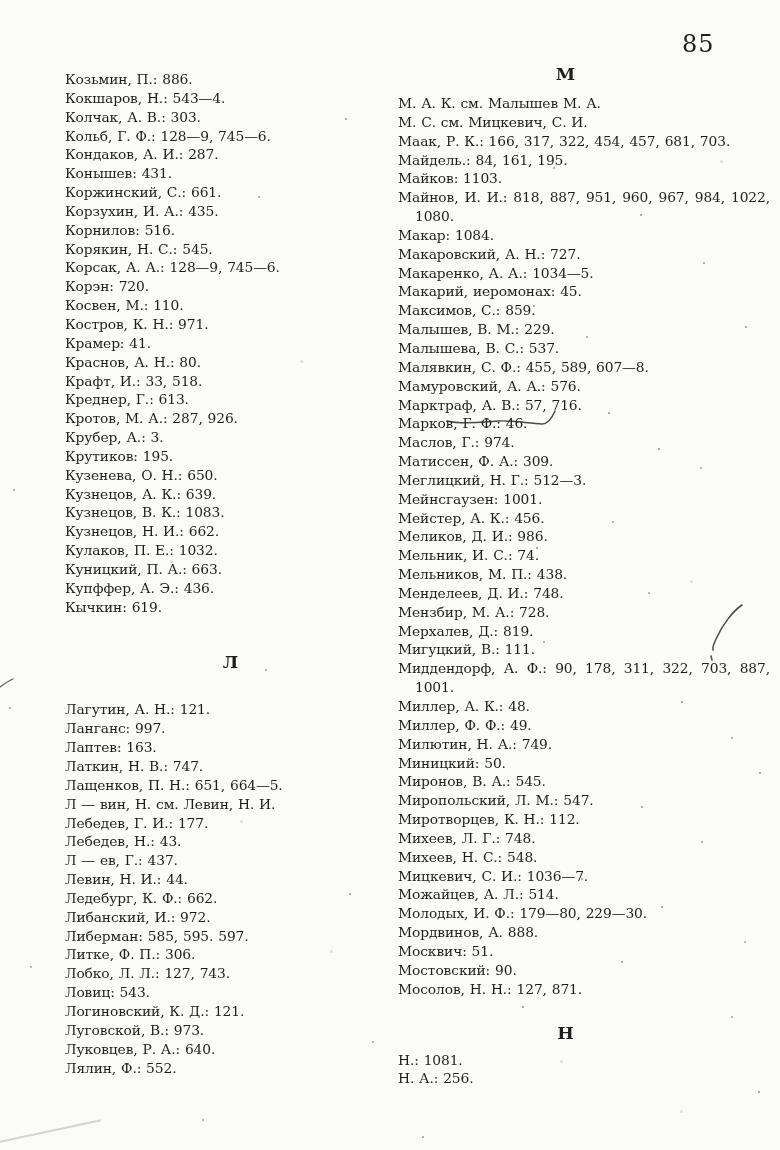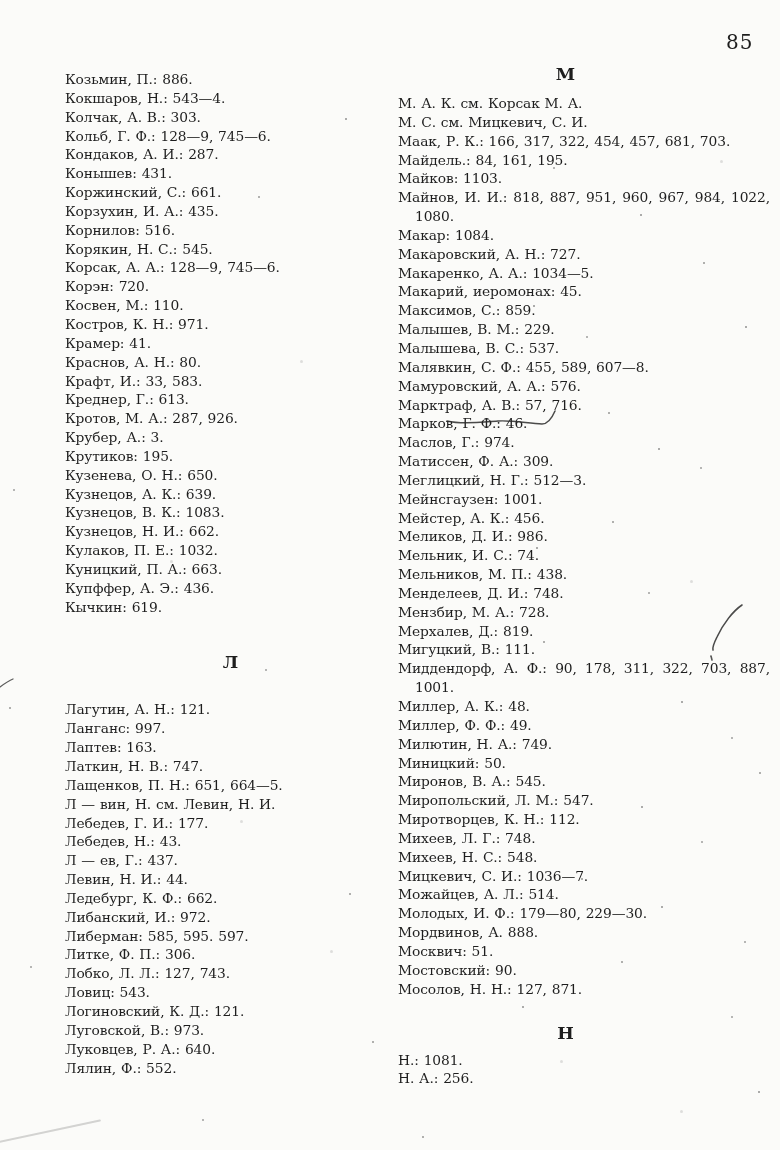--- a/index.html
+++ b/index.html
@@ -4,21 +4,21 @@
 <style>
   html, body { margin:0; padding:0; }
   body {
     width:780px; height:1150px; position:relative; overflow:hidden;
     background:#fbfbf9;
     font-family:"DejaVu Serif", "Liberation Serif", serif;
     color:#1e1e1e;
   }
   .page-number {
     position:absolute; top:30px; left:682px;
-    font-size:20px; letter-spacing:1px;margin-left:44px;
+    font-size:24px; letter-spacing:1px;
   }
   .col { position:absolute; }
   #col-left  { left:57px;  top:70px; width:332px;margin-left:8px; }
   #col-right { left:398px; top:62px; width:372px; }
   .entry {
     font-size:13.8px; line-height:18.85px;
     letter-spacing:-0.1px; word-spacing:0.6px;
     padding-left:17px; text-indent:-17px;
     text-align:justify;
   }
@@ -79,21 +79,21 @@
     <div class="entry">Коржинский, С.: 661.</div>
     <div class="entry">Корзухин, И. А.: 435.</div>
     <div class="entry">Корнилов: 516.</div>
     <div class="entry">Корякин, Н. С.: 545.</div>
     <div class="entry">Корсак, А. А.: 128—9, 745—6.</div>
     <div class="entry">Корэн: 720.</div>
     <div class="entry">Косвен, М.: 110.</div>
     <div class="entry">Костров, К. Н.: 971.</div>
     <div class="entry">Крамер: 41.</div>
     <div class="entry">Краснов, А. Н.: 80.</div>
-    <div class="entry">Крафт, И.: 33, 583.</div>
+    <div class="entry">Крафт, И.: 33, 518.</div>
     <div class="entry">Креднер, Г.: 613.</div>
     <div class="entry">Кротов, М. А.: 287, 926.</div>
     <div class="entry">Крубер, А.: 3.</div>
     <div class="entry">Крутиков: 195.</div>
     <div class="entry">Кузенева, О. Н.: 650.</div>
     <div class="entry">Кузнецов, А. К.: 639.</div>
     <div class="entry">Кузнецов, В. К.: 1083.</div>
     <div class="entry">Кузнецов, Н. И.: 662.</div>
     <div class="entry">Кулаков, П. Е.: 1032.</div>
     <div class="entry">Куницкий, П. А.: 663.</div>
@@ -116,21 +116,21 @@
     <div class="entry">Литке, Ф. П.: 306.</div>
     <div class="entry">Лобко, Л. Л.: 127, 743.</div>
     <div class="entry">Ловиц: 543.</div>
     <div class="entry">Логиновский, К. Д.: 121.</div>
     <div class="entry">Луговской, В.: 973.</div>
     <div class="entry">Луковцев, Р. А.: 640.</div>
     <div class="entry">Лялин, Ф.: 552.</div>
   </div>
 <div id="col-right" class="col">
     <div class="section-header">М</div>
-    <div class="entry">М. А. К. см. Корсак М. А.</div>
+    <div class="entry">М. А. К. см. Малышев М. А.</div>
     <div class="entry">М. С. см. Мицкевич, С. И.</div>
     <div class="entry">Маак, Р. К.: 166, 317, 322, 454, 457, 681, 703.</div>
     <div class="entry">Майдель.: 84, 161, 195.</div>
     <div class="entry">Майков: 1103.</div>
     <div class="entry">Майнов, И. И.: 818, 887, 951, 960, 967, 984, 1022, 1080.</div>
     <div class="entry">Макар: 1084.</div>
     <div class="entry">Макаровский, А. Н.: 727.</div>
     <div class="entry">Макаренко, А. А.: 1034—5.</div>
     <div class="entry">Макарий, иеромонах: 45.</div>
     <div class="entry">Максимов, С.: 859.</div>

